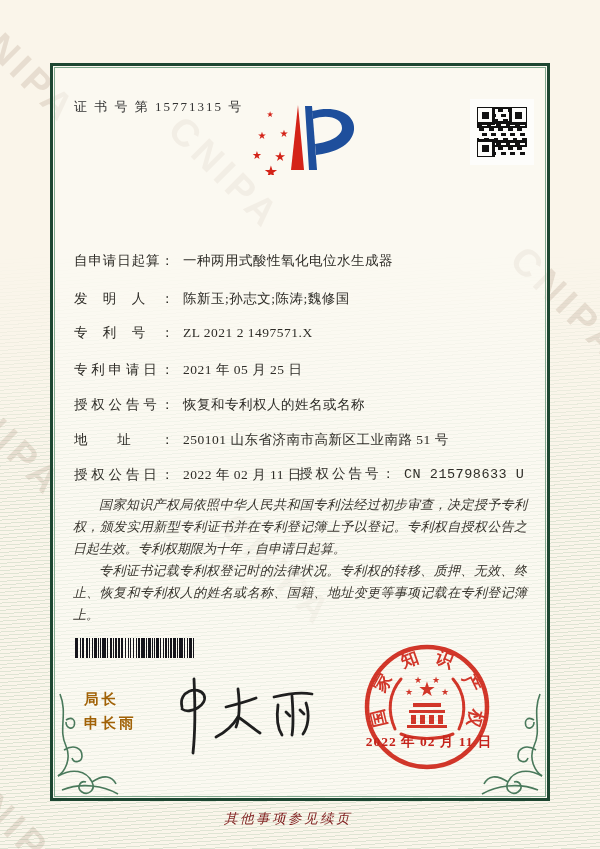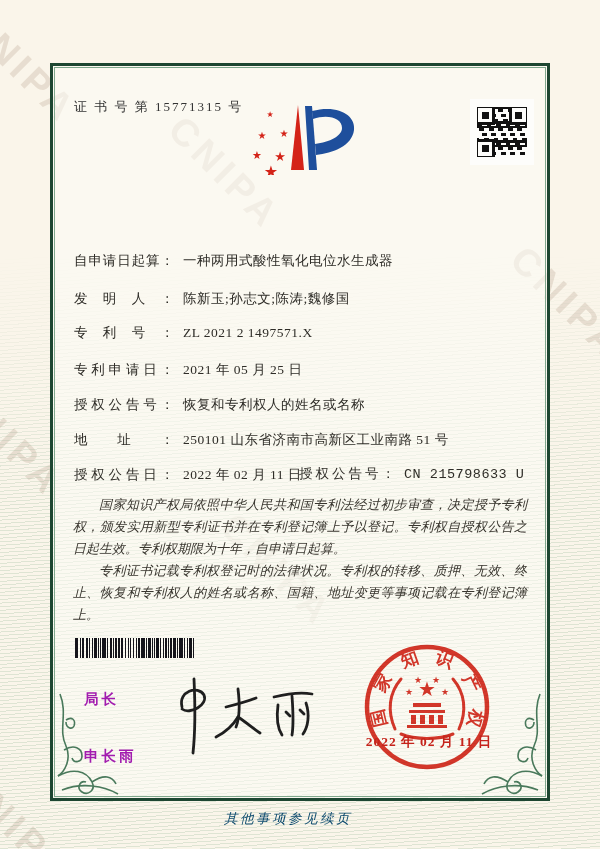--- a/index.html
+++ b/index.html
@@ -43,29 +43,29 @@
   .lbl { display:inline-block; width:100px; text-align:justify; text-align-last:justify; vertical-align:top; }
   .val { margin-left:9px; letter-spacing:.5px; }
   .row2 .grp2 { position:absolute; left:225px; top:0; white-space:nowrap;font-family:Liberation Mono, monospace; }
   .row2 .grp2 .lbl { width:96px; }
   .paras { left:73px; top:494px; width:454px; font-size:13px; line-height:22px;
     color:#38352e; text-align:justify; font-style:italic; }
   .paras p { text-indent:2em; }
   .barcode { left:75px; top:638px; width:176px; height:20px; display:flex; align-items:stretch; overflow:hidden; }
   .barcode div { background:#14141a; }
   .signer { left:84px; font-family:"Liberation Sans","DejaVu Sans",sans-serif;
-    font-size:14.5px; font-weight:600; color:#a21caf; letter-spacing:3px; }
+    font-size:14.5px; font-weight:600; color:#a16207; letter-spacing:3px; }
   .signature-svg { left:150px; top:665px; z-index:3; }
   .seal { left:357px; top:637px; z-index:4; opacity:.93; mix-blend-mode:multiply; }
   .seal-date { left:358px; top:733px; width:142px; z-index:5; text-align:center;
     color:#c5231b; font-size:13.5px; font-weight:bold; letter-spacing:1px; white-space:nowrap; }
   .footer-page { left:50px; top:778px; width:500px; text-align:center;
     font-size:12.5px; color:#2e2c27; letter-spacing:1px; }
   .continuation { left:0; top:810px; width:576px; text-align:center; font-style:italic;
-    font-size:13.5px; color:#0c4a6e; letter-spacing:2.5px; }
+    font-size:13.5px; color:#7f1d1d; letter-spacing:2.5px; }
   .ornament { z-index:3; }
 </style>
 </head>
 <body>
 
 <div class="page">
 
   <div class="watermark" style="left:-14px; top:2px;">CNIPA</div>
   <div class="watermark" style="left:190px; top:108px;">CNIPA</div>
   <div class="watermark" style="left:532px; top:238px;">CNIPA</div>
@@ -346,21 +346,21 @@
       <div style="width: 2.3px; flex: 0 0 auto; background: transparent;"></div>
       <div style="width: 1.15px; flex: 0 0 auto;"></div>
       <div style="width: 1.15px; flex: 0 0 auto; background: transparent;"></div>
       <div style="width: 2.3px; flex: 0 0 auto;"></div>
       <div style="width: 1.15px; flex: 0 0 auto; background: transparent;"></div>
       <div style="width: 1.15px; flex: 0 0 auto;"></div>
       <div style="width: 1.15px; flex: 0 0 auto; background: transparent;"></div>
     </div>
 
   <div class="abs signer" style="top:690px;">局长</div>
-  <div class="abs signer" style="top:747px;">申长雨</div>
+  <div class="abs signer" style="top:714px;">申长雨</div>
 
   <svg class="abs signature-svg" width="180" height="100" viewBox="0 0 180 100">
     <g fill="none" stroke="#1f1f1f" stroke-width="2.8" stroke-linecap="round">
       <path d="M32,42 C28,26 48,20 54,30 C58,40 40,50 32,44"></path>
       <path d="M44,14 C45,35 46,60 43,88"></path>
       <path d="M88,24 C90,40 90,52 86,62"></path>
       <path d="M76,42 C88,39 98,36 106,33"></path>
       <path d="M88,52 C82,62 74,68 66,72"></path>
       <path d="M88,52 C97,58 104,64 110,68"></path>
       <path d="M124,32 C140,28 152,27 162,29"></path>

